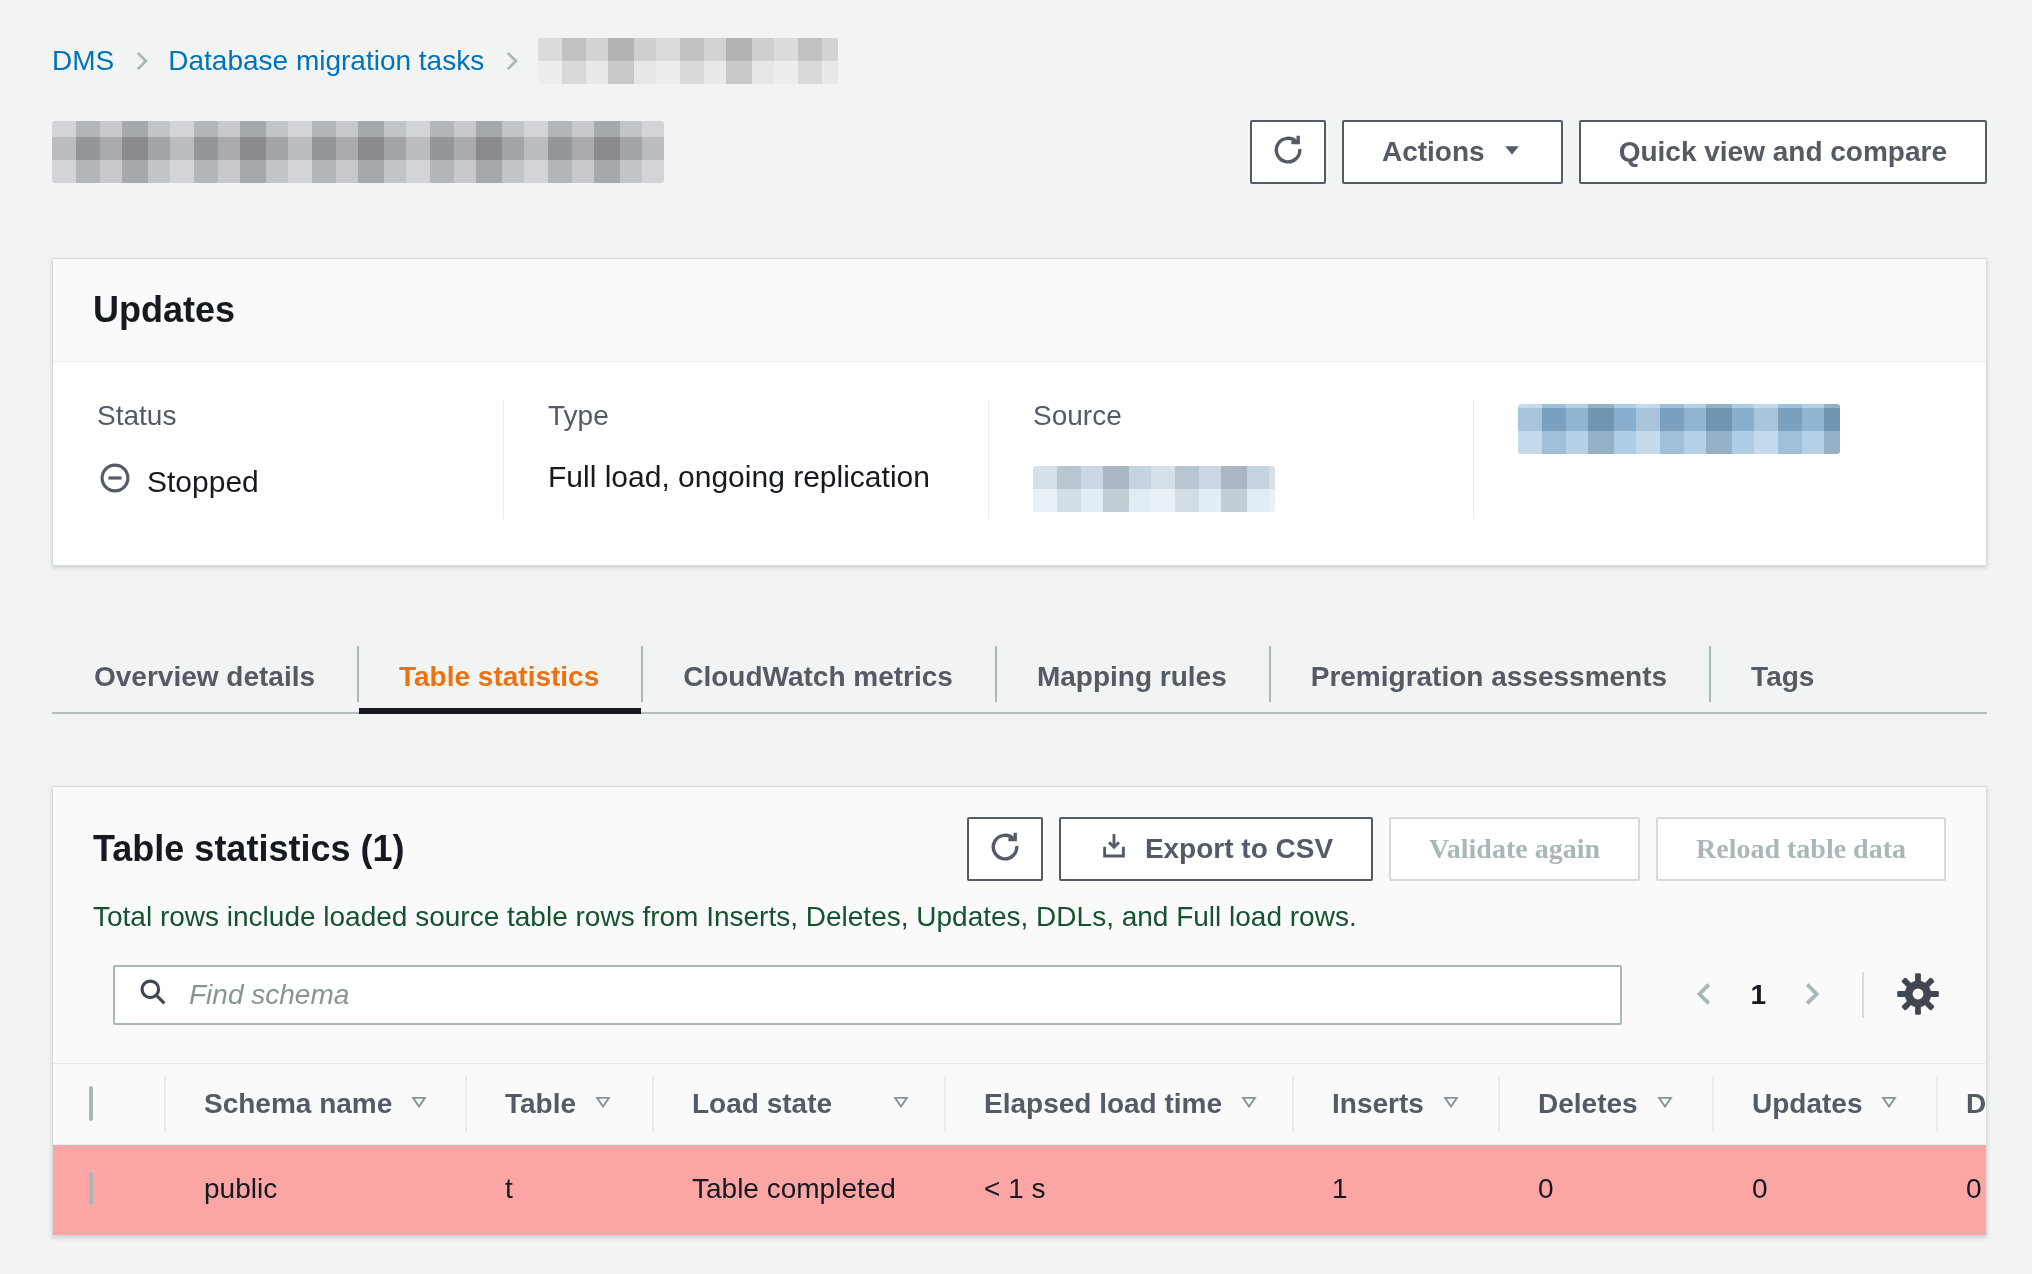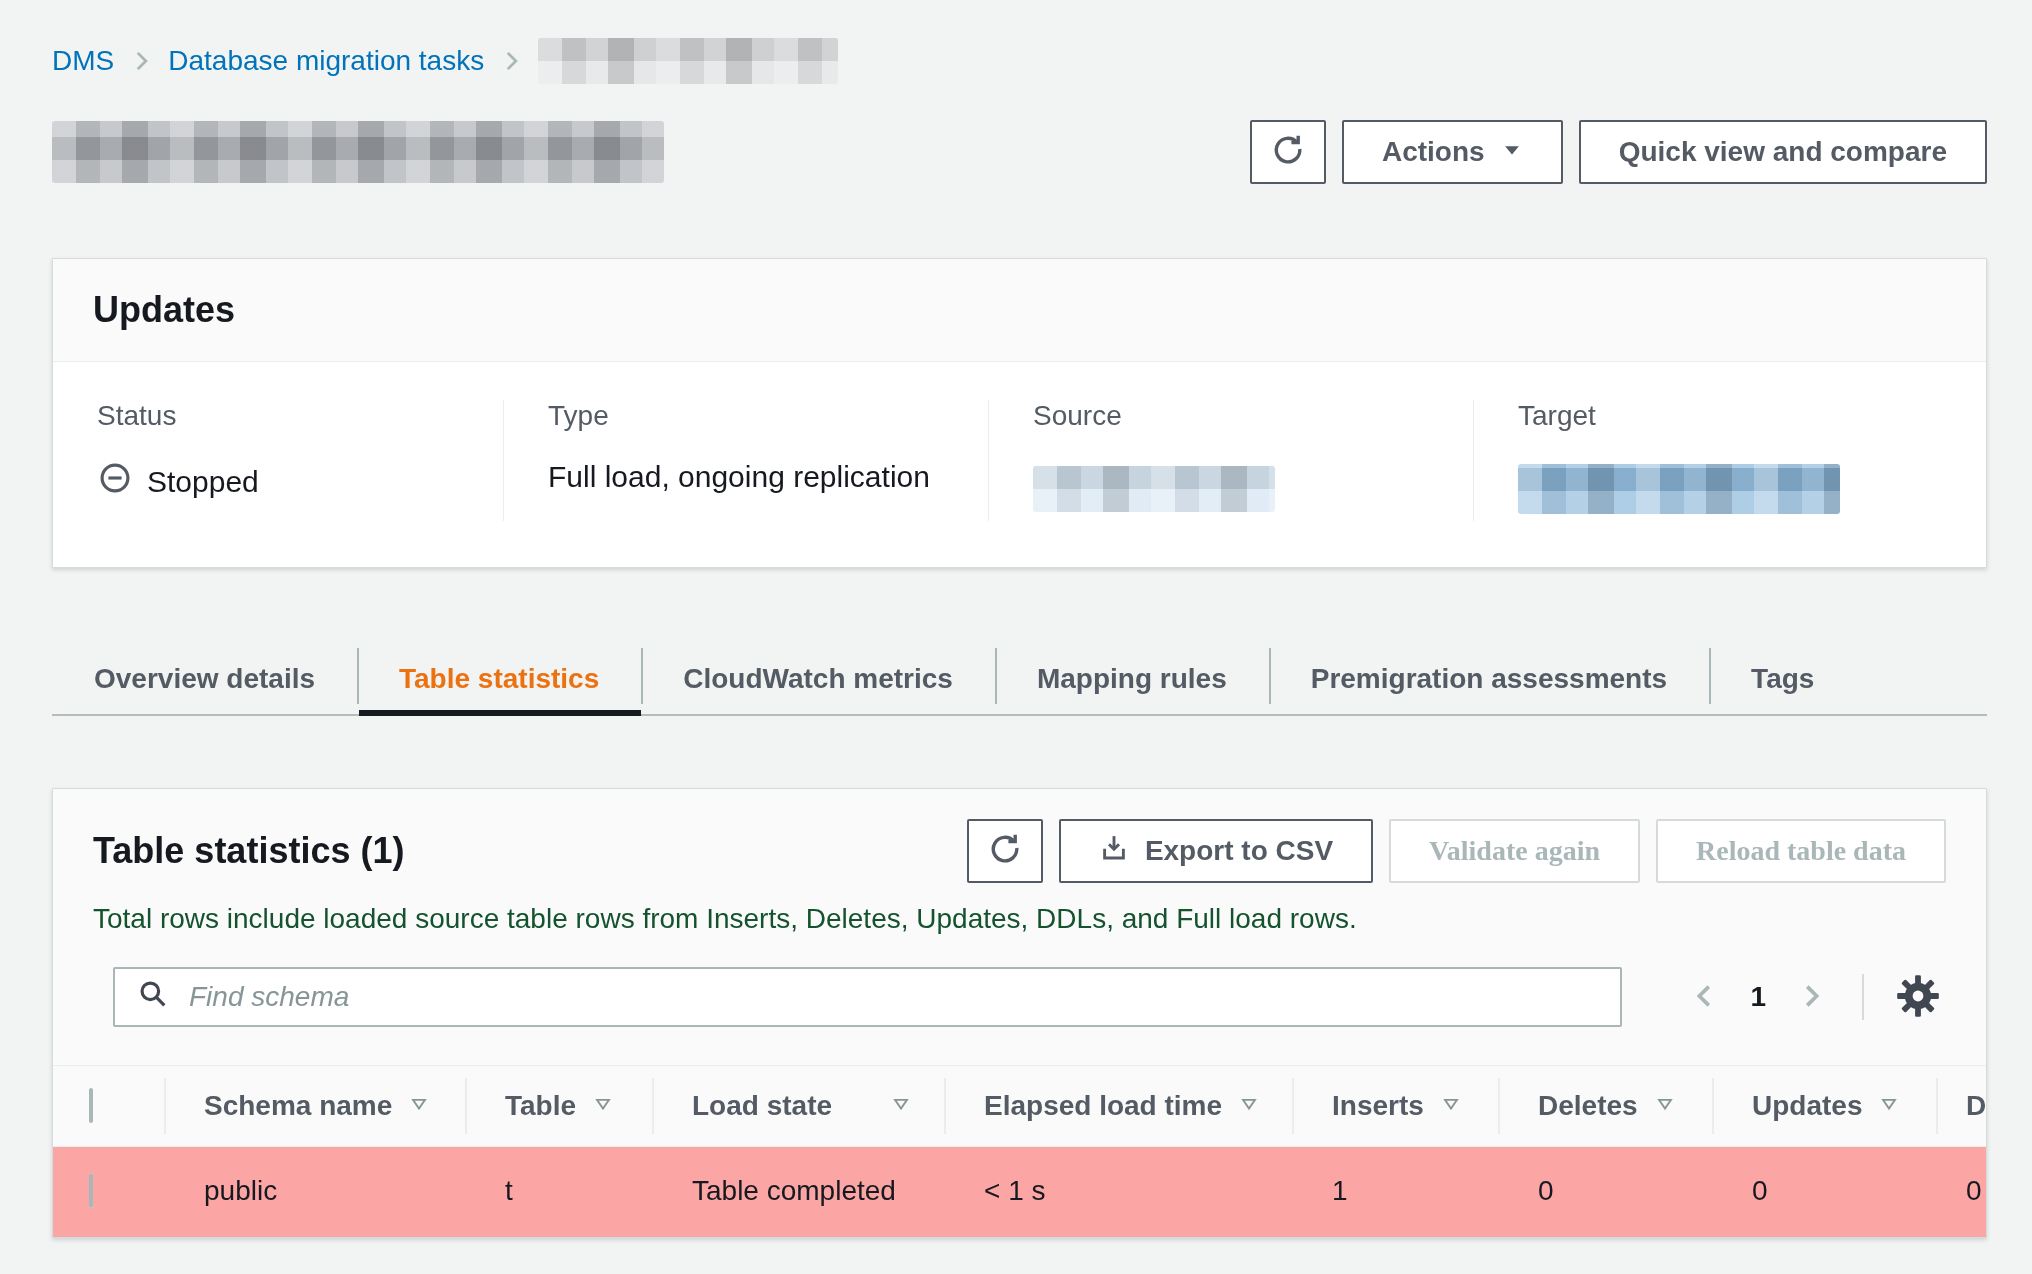--- a/index.html
+++ b/index.html
@@ -184,21 +184,20 @@
         <div class="field-label">Type</div>
         <div class="field-value">
           <span>Full load, ongoing replication</span>
         </div>
       </div>
       <div class="summary-col">
         <div class="field-label">Source</div>
         <span class="redacted redacted--source"></span>
       </div>
       <div class="summary-col">
-        <div class="field-label">Target</div>
         <span class="redacted redacted--target"></span>
       </div>
     </div>
   </div>
 
   <div class="tabs">
     <div class="tab">Overview details</div>
     <div class="tab active">Table statistics</div>
     <div class="tab">CloudWatch metrics</div>
     <div class="tab">Mapping rules</div>

